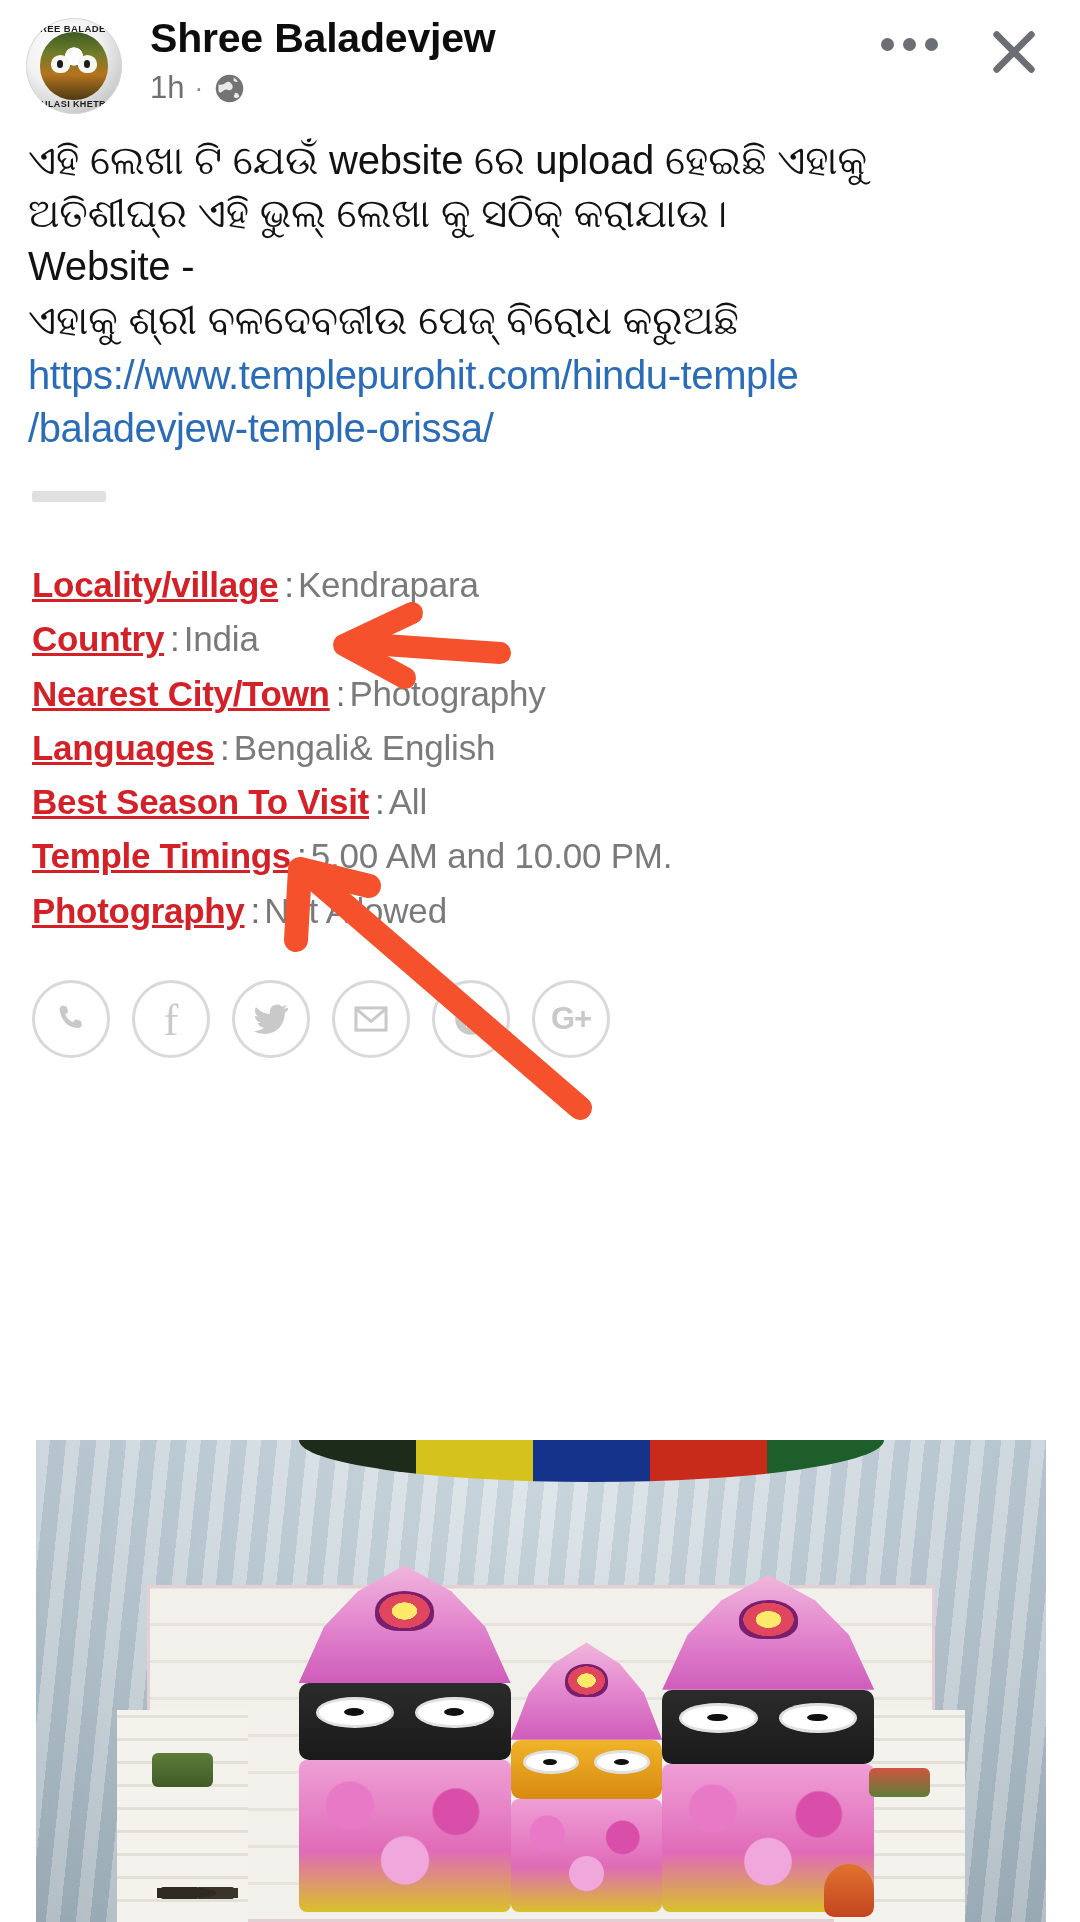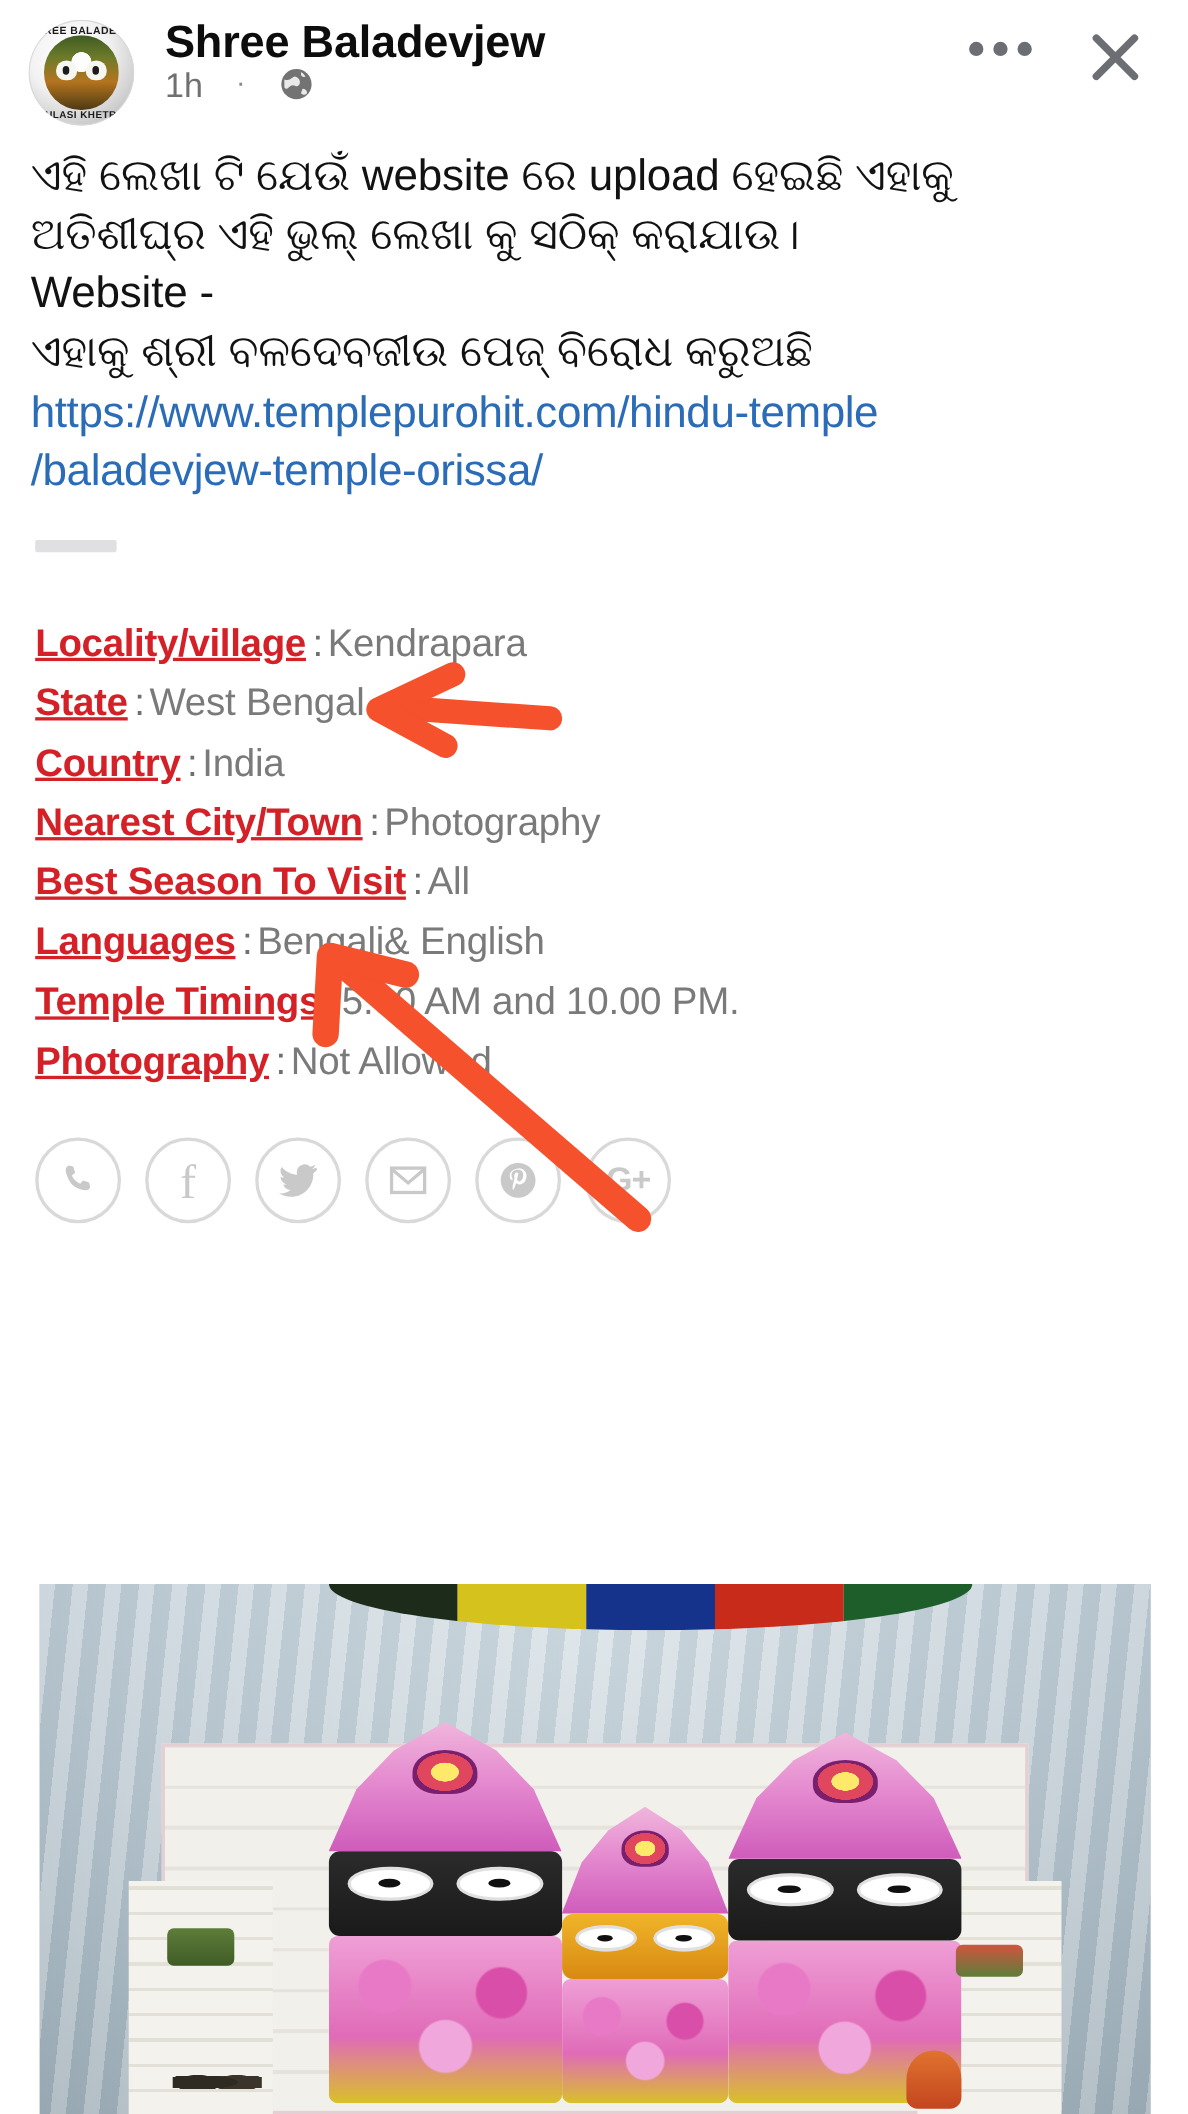--- a/index.html
+++ b/index.html
@@ -96,24 +96,24 @@
   }
   .page-title {
     font-size: 41px;
     font-weight: bold;
     color: #0d0d0d;
     letter-spacing: -0.2px;
     line-height: 1.08;
   }
   .post-meta {
     display: flex;
-    align-items: flex-start;
+    align-items: center;
+    margin-top: 10px;
     color: #707070;
     font-size: 31px;
-    gap: 20px;
   }
   .post-meta .dot-sep {
     margin: 0 10px;
     font-size: 26px;
     color: #8a8a8a;
   }
   .globe-icon { display: inline-flex; }
 
   .header-actions {
     display: flex;
@@ -465,38 +465,35 @@
   </div>
 
   <div class="mini-divider"></div>
 
   <div class="detail-list">
 
     <div class="detail-row">
       <span class="detail-label">Locality/village</span><span class="detail-sep">:</span><span class="detail-value">Kendrapara</span>
     </div>
 
-    <div class="detail-row">
-      <span class="detail-label">State</span><span class="detail-sep">:</span><span class="detail-value">West Bengal</span>
-    </div>
 
     <div class="detail-row">
       <span class="detail-label">Country</span><span class="detail-sep">:</span><span class="detail-value">India</span>
     </div>
 
     <div class="detail-row">
       <span class="detail-label">Nearest City/Town</span><span class="detail-sep">:</span><span class="detail-value">Photography</span>
     </div>
 
     <div class="detail-row">
+      <span class="detail-label">Languages</span><span class="detail-sep">:</span><span class="detail-value">Bengali&amp; English</span>
+    </div>
+
+    <div class="detail-row">
       <span class="detail-label">Best Season To Visit</span><span class="detail-sep">:</span><span class="detail-value">All</span>
-    </div>
-
-    <div class="detail-row">
-      <span class="detail-label">Languages</span><span class="detail-sep">:</span><span class="detail-value">Bengali&amp; English</span>
     </div>
 
     <div class="detail-row">
       <span class="detail-label">Temple Timings</span><span class="detail-sep">:</span><span class="detail-value">5.00 AM and 10.00 PM.</span>
     </div>
 
     <div class="detail-row">
       <span class="detail-label">Photography</span><span class="detail-sep">:</span><span class="detail-value">Not Allowed</span>
     </div>
   </div>

